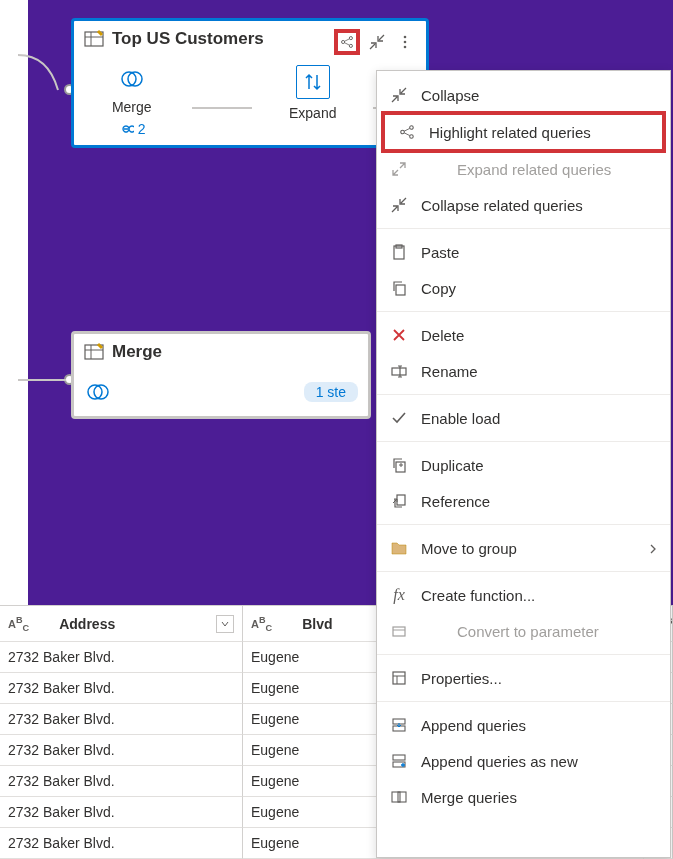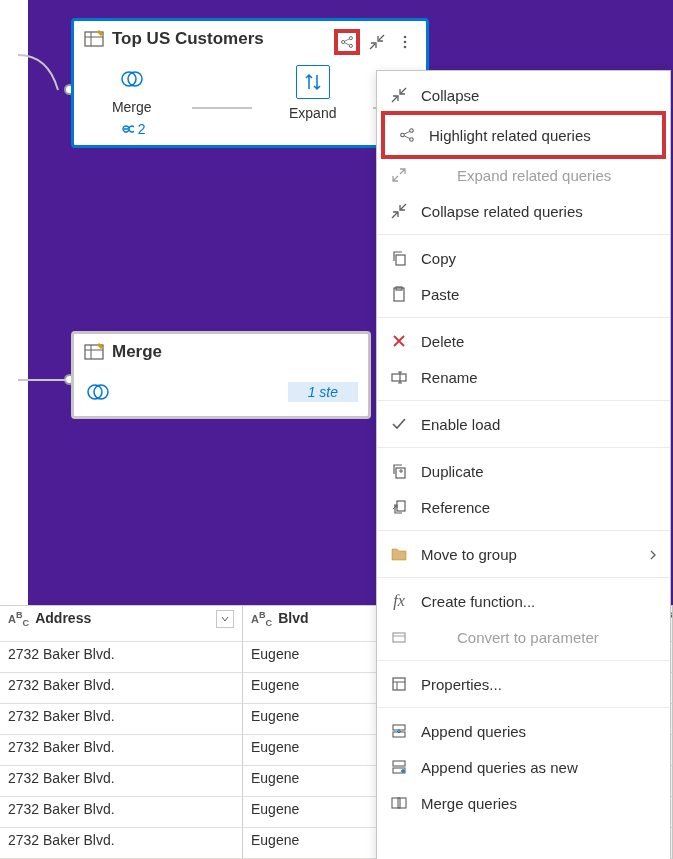--- a/index.html
+++ b/index.html
@@ -107,55 +107,55 @@
       width:20px;height:20px;display:flex;align-items:center;justify-content:center;color:#605e5c;flex-shrink:0;
     }
     .menu-icon.folder svg { fill:#d29b00; }
     .menu-icon.red { color:#d13438; }
     .menu-sep { height:1px; background:#edebe9; margin:5px 0; }
     .menu-item .chevron { margin-left:auto; color:#605e5c; }
     .highlight-wrap {
       border:4px solid #d13438;
       margin: -2px 4px;
     }
-    .highlight-wrap .menu-item { height:40px; }
+    .highlight-wrap .menu-item { height:34px; }
     
     
     .data-table {
       position:absolute;
       bottom:0; left:0; right:0;
       border-top:1px solid #d2d0ce;
     }
     .th-row, .td-row { display:flex; }
     .th, .td {
       border-right:1px solid #d2d0ce;
       border-bottom:1px solid #e1dfdd;
       padding: 4px 8px;
       height:31px;
-      display:flex;
-      overflow:hidden;white-space:nowrap;
+      display:flex;align-items:center;
+      overflow:hidden;white-space:nowrap;gap:24px;
     }
     .th { font-weight:600; height:36px; background:#fff;}
     .th .type-icon { margin-right:6px; color:#605e5c; font-size:11px; }
     .td { font-family: Liberation Sans, sans-serif; font-size:14px; }
     .col-addr { width:243px; }
     .col-city { width:110px; }
     .col-gap { flex:1; }
     .col-last { width:30px;}
     .dd { margin-left:auto; width:18px;height:18px;border:1px solid #c8c6c4;display:flex;align-items:center;justify-content:center;}
     
     .step-conn {
       width:60px;height:2px;background:#c8c6c4;align-self:center;margin-top:14px;
     }
 
     .merge2-body {
       display:flex;align-items:center;padding:6px 10px 10px 10px;
     }
     .steps-badge {
-      margin-left:auto;background:#deecf9;color:#0078d4;padding:2px 20px;font-size:14px;border-radius:0;font-style:italic;
+      margin-left:auto;background:#deecf9;color:#0078d4;padding:2px 12px;font-size:14px;border-radius:8px;
     }
   </style>
 </head>
 <body>
 
 <div class="canvas">
 
   <div class="connector-dot" style="top:84px;left:36px;"></div>
   <svg style="position:absolute;top:50px;left:-10px;" width="60" height="50">
     <path d="M0 5 Q30 5 40 40" stroke="#c8c6c4" stroke-width="2" fill="none"></path>
@@ -290,34 +290,34 @@
           <svg width="16" height="16" viewBox="0 0 16 16">
             <path d="M2 9 L7 9 L7 14 M14 7 L9 7 L9 2 M1 15 L6 10 M15 1 L10 6" stroke="#605e5c" stroke-width="1.3" fill="none"></path>
           </svg>
         </span>
       <span>Collapse related queries</span>
     </div>
     <div class="menu-sep"></div>
     <div class="menu-item">
       <span class="menu-icon">
           <svg width="16" height="16" viewBox="0 0 16 16">
+            <rect x="3" y="2" width="10" height="13" fill="none" stroke="#605e5c" stroke-width="1.2"></rect>
+            <rect x="5" y="1" width="6" height="3" fill="none" stroke="#605e5c" stroke-width="1.2"></rect>
+          </svg>
+        </span>
+      <span>Paste</span>
+    </div>
+    <div class="menu-item">
+      <span class="menu-icon">
+          <svg width="16" height="16" viewBox="0 0 16 16">
             <rect x="5" y="5" width="9" height="10" fill="none" stroke="#605e5c" stroke-width="1.2"></rect>
             <path d="M3 11 L3 2 L11 2" fill="none" stroke="#605e5c" stroke-width="1.2"></path>
           </svg>
         </span>
       <span>Copy</span>
-    </div>
-    <div class="menu-item">
-      <span class="menu-icon">
-          <svg width="16" height="16" viewBox="0 0 16 16">
-            <rect x="3" y="2" width="10" height="13" fill="none" stroke="#605e5c" stroke-width="1.2"></rect>
-            <rect x="5" y="1" width="6" height="3" fill="none" stroke="#605e5c" stroke-width="1.2"></rect>
-          </svg>
-        </span>
-      <span>Paste</span>
     </div>
     <div class="menu-sep"></div>
     <div class="menu-item">
       <span class="menu-icon red">
           <svg width="14" height="14" viewBox="0 0 14 14">
             <path d="M2 2 L12 12 M12 2 L2 12" stroke="#d13438" stroke-width="1.8"></path>
           </svg>
         </span>
       <span>Delete</span>
     </div>

